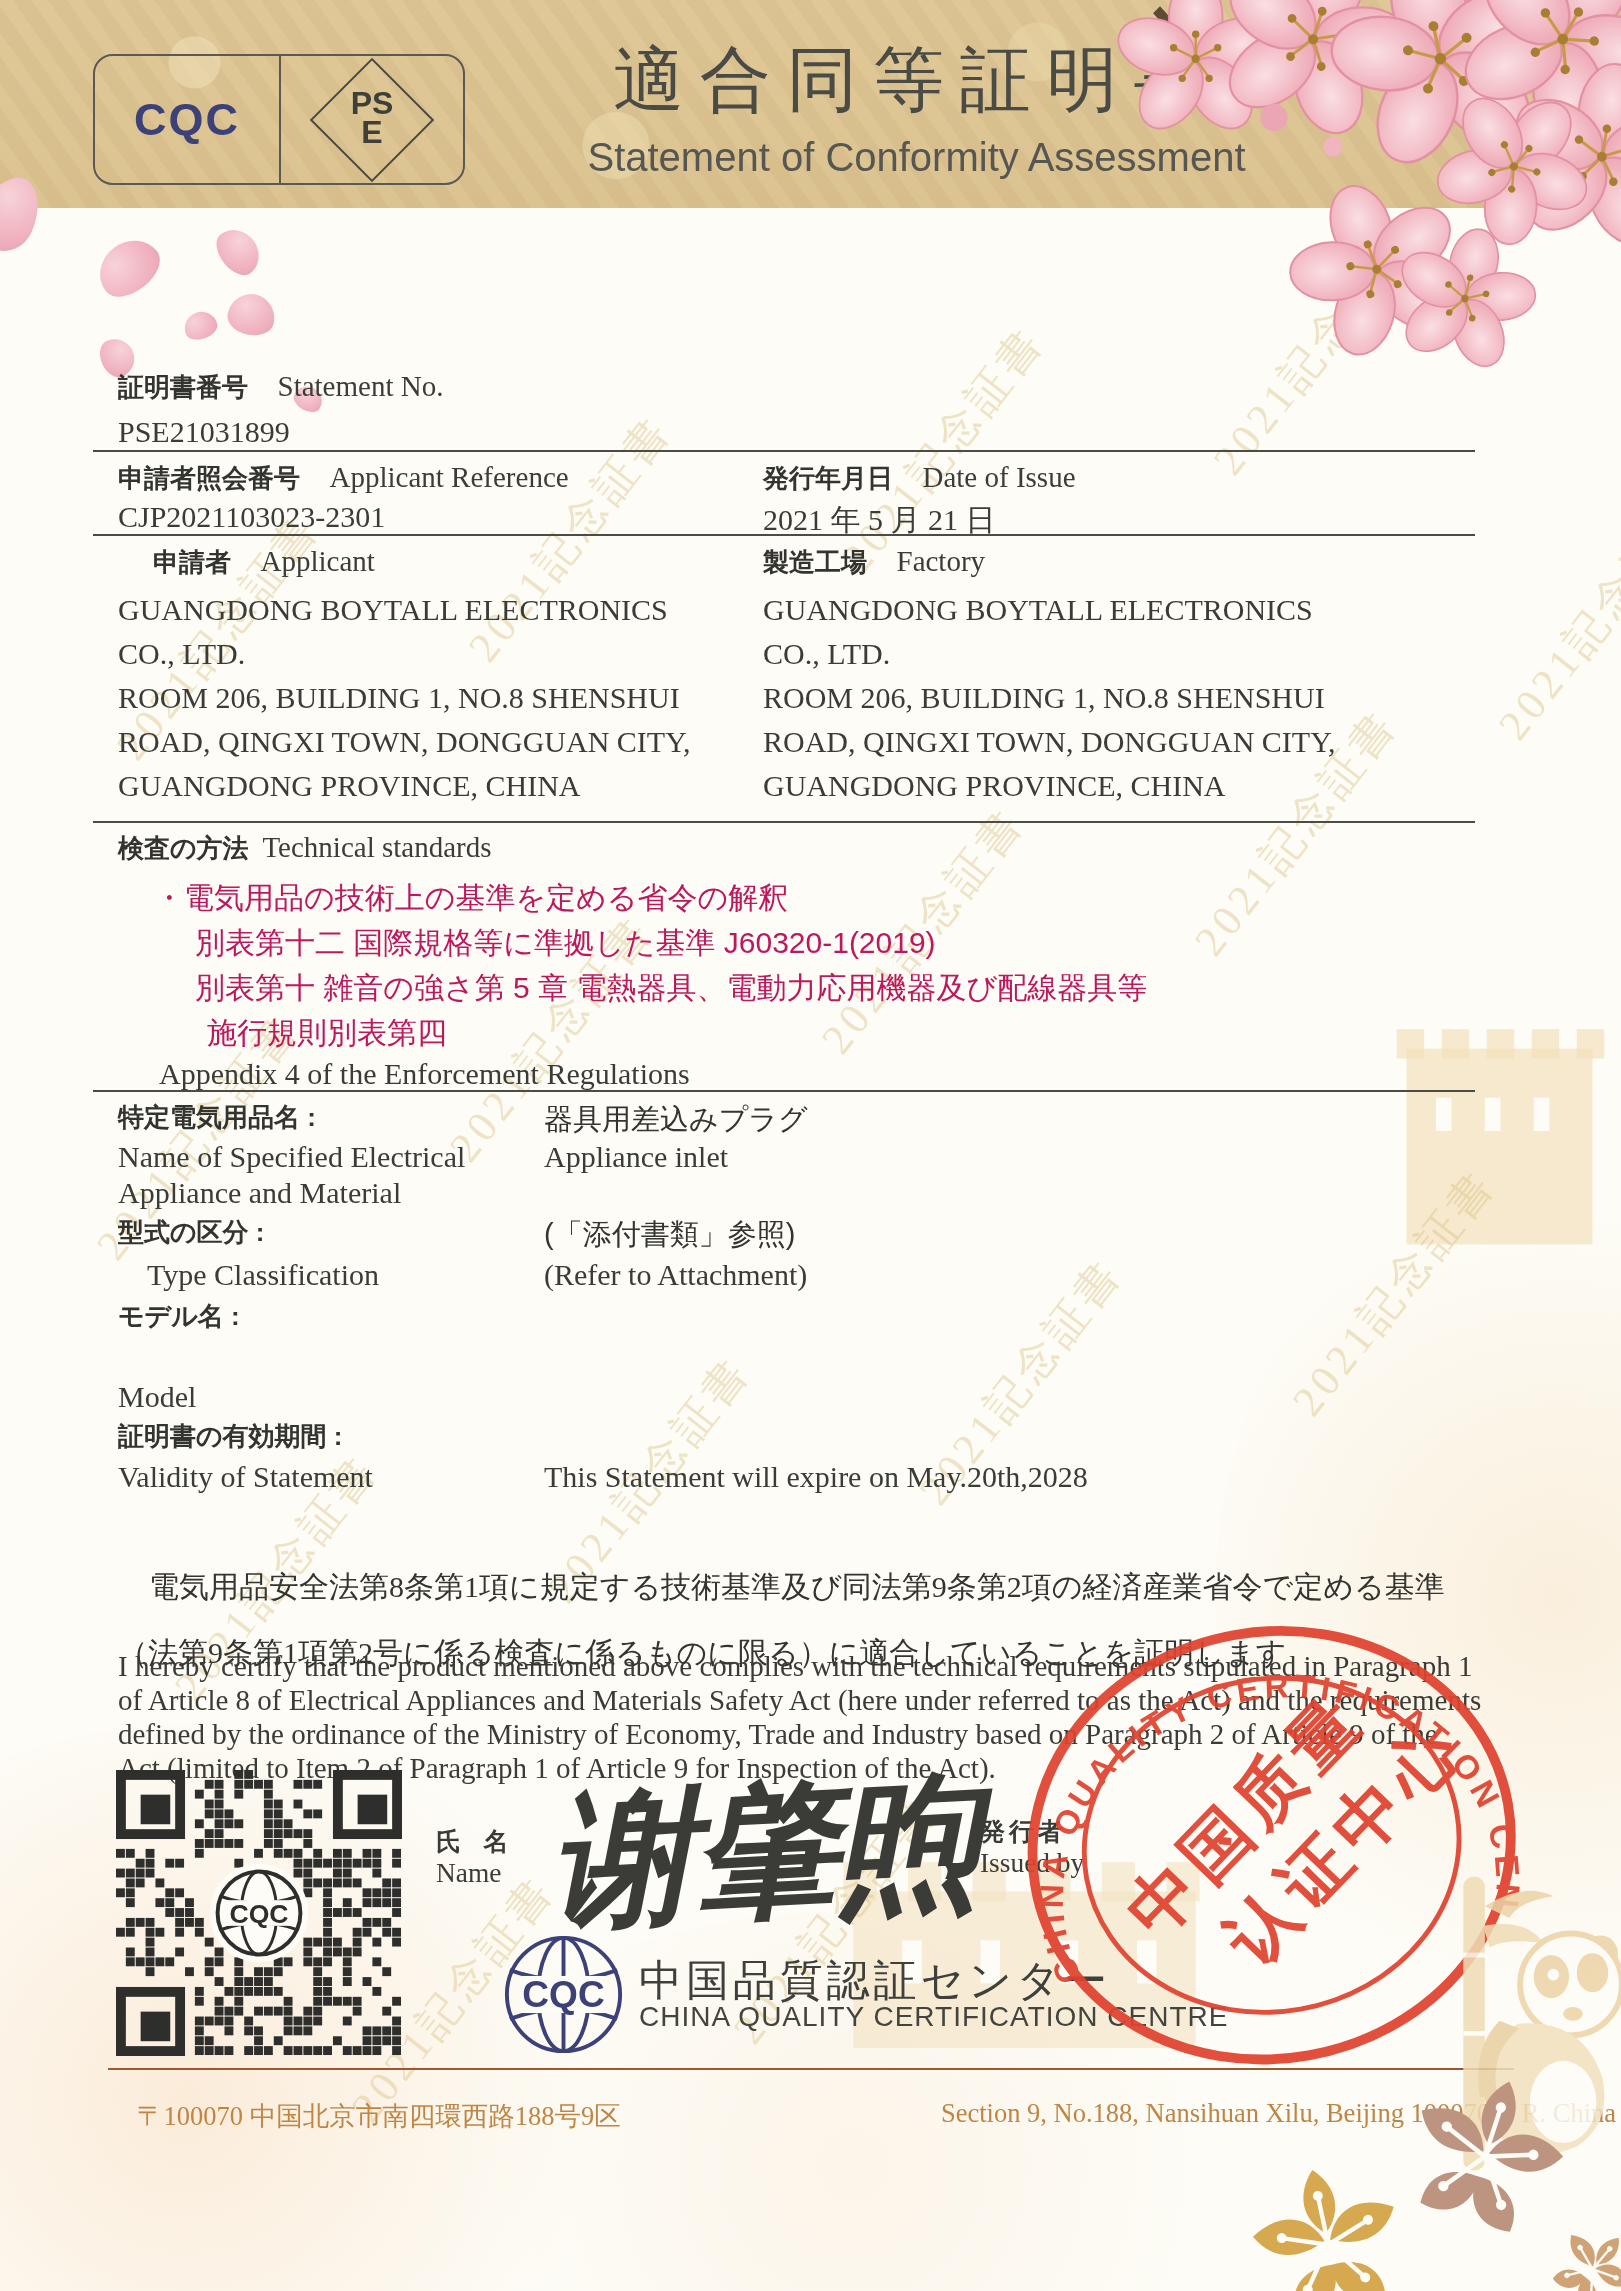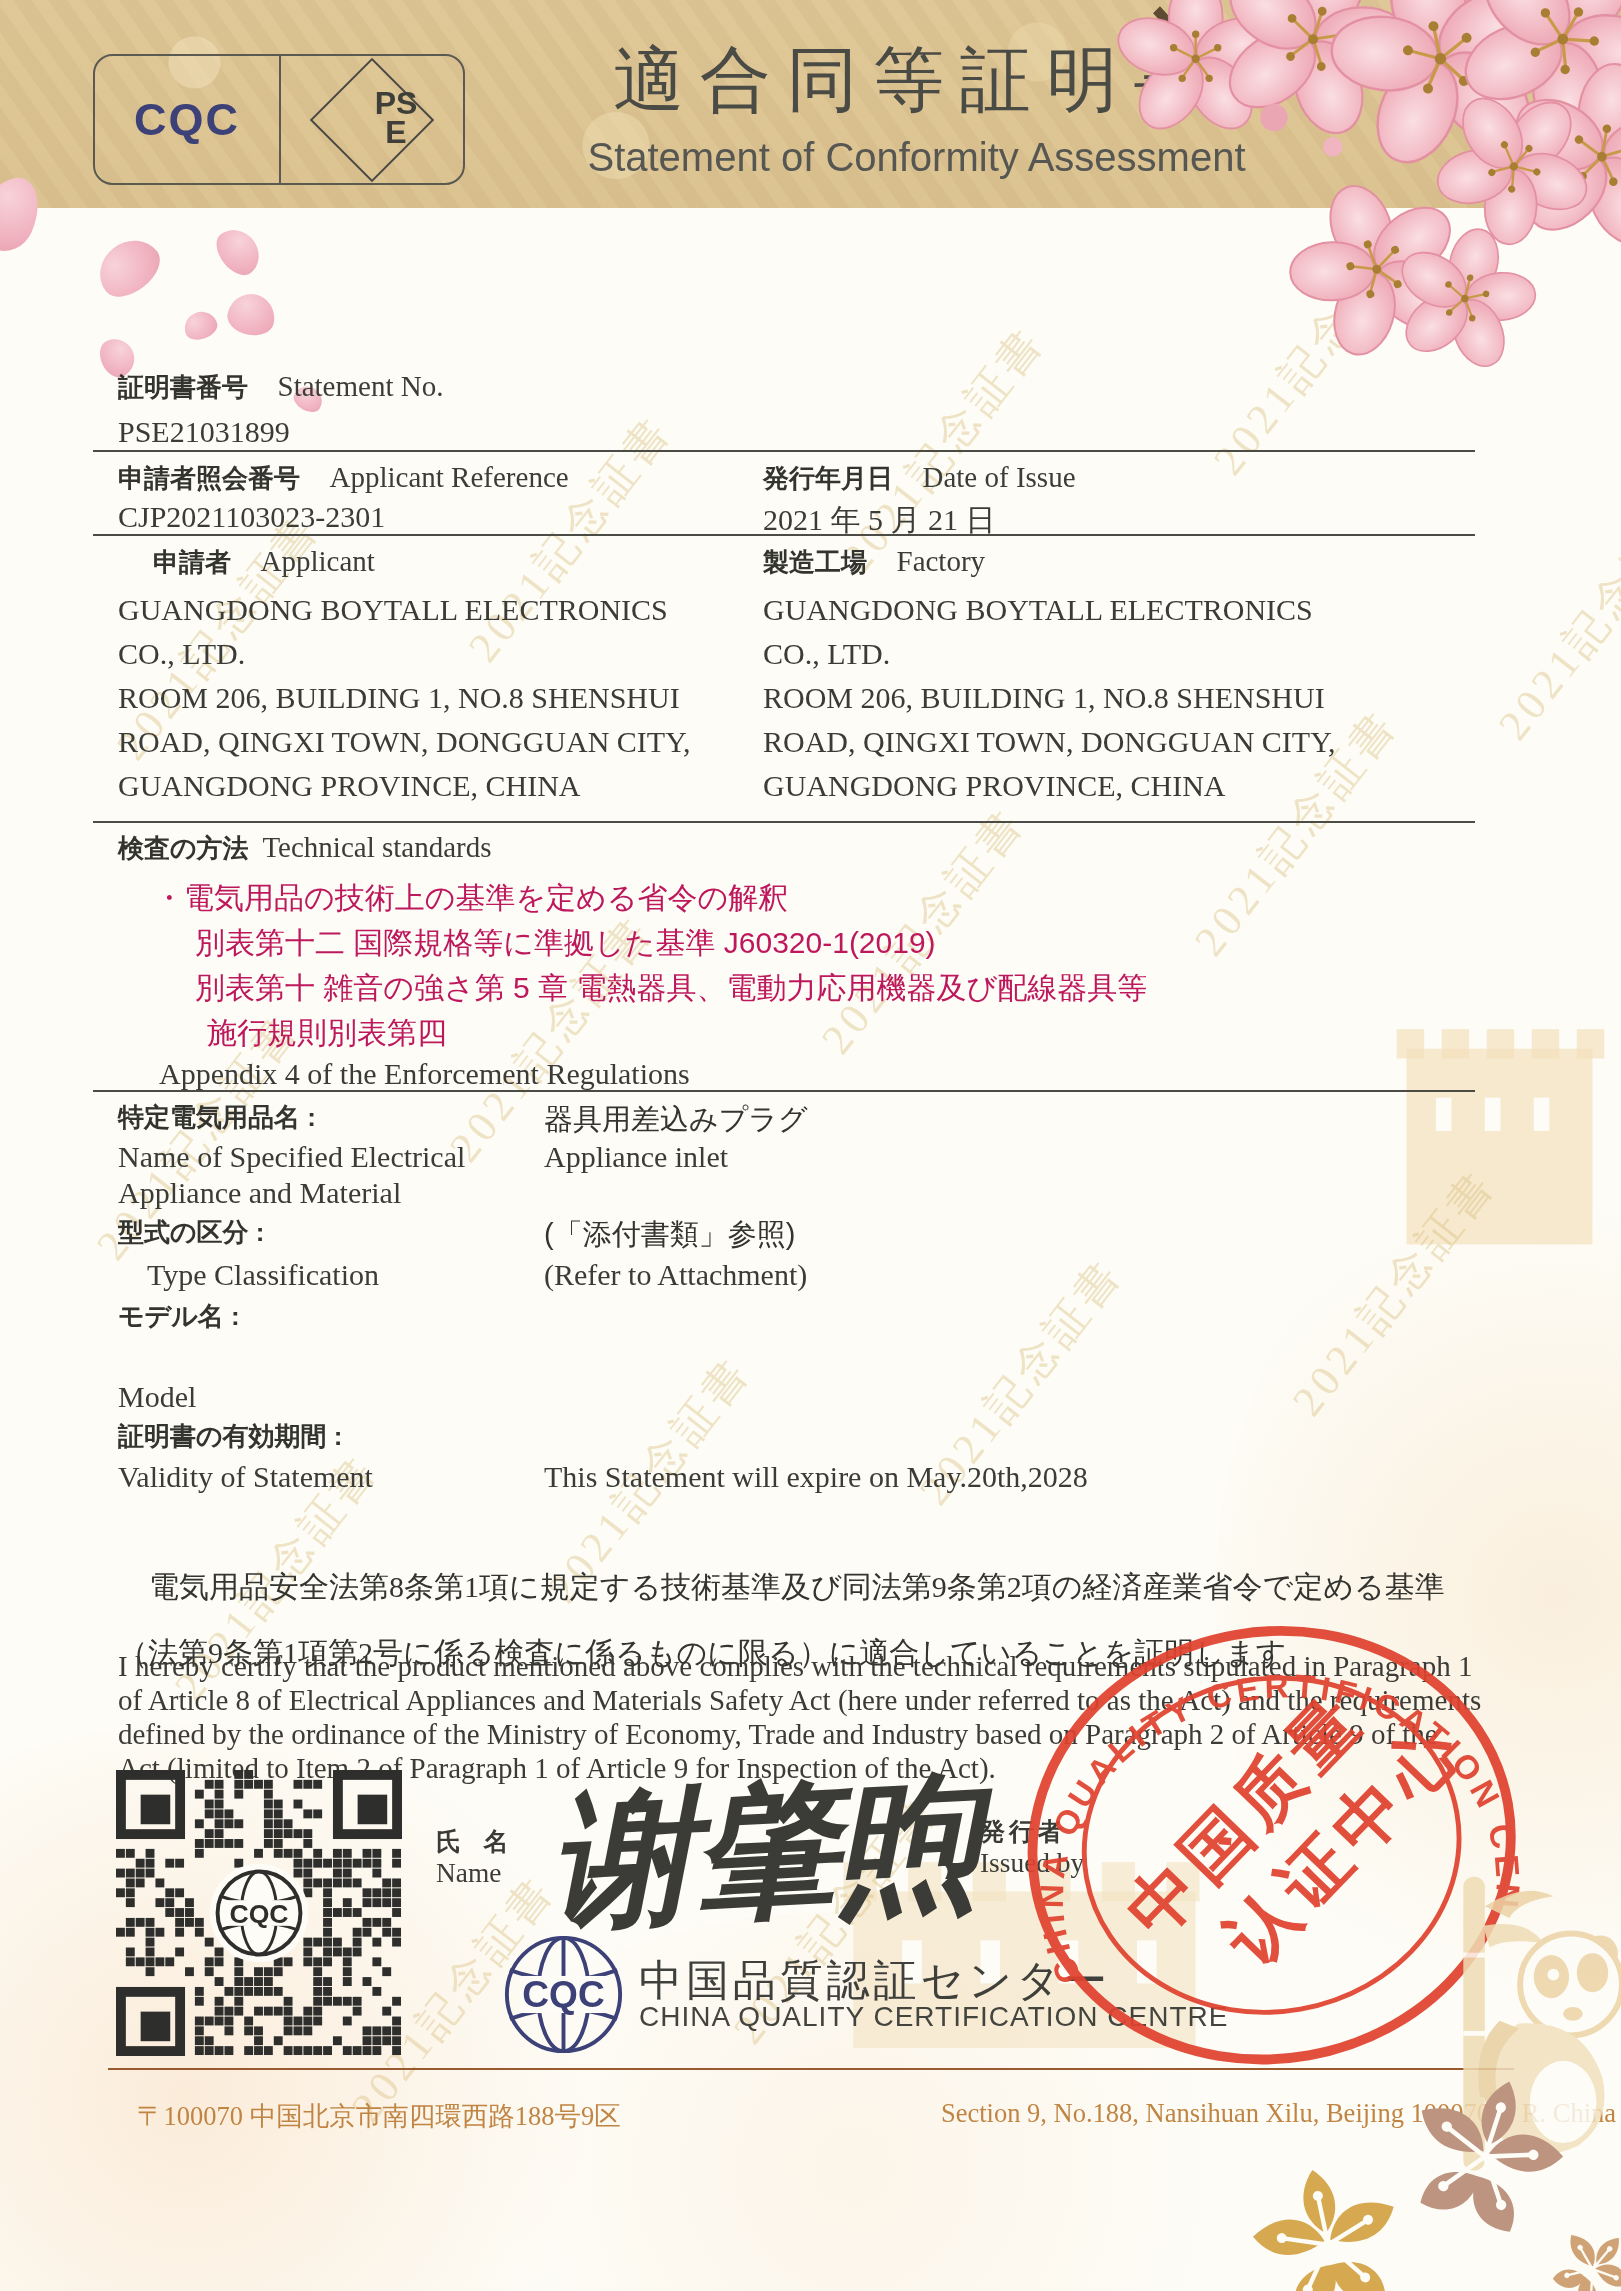--- a/index.html
+++ b/index.html
@@ -15,21 +15,21 @@
       repeating-linear-gradient(55deg, rgba(232,210,160,.35) 0 13.7px, rgba(218,193,142,.25) 13.7px 29px),
       linear-gradient(#dbc293,#d5bc8a);}
   .logo-box{position:absolute;left:93px;top:54px;width:368px;height:127px;border:2.9px solid #5a5a52;
     border-radius:19.6px;display:flex;}
   .logo-left{width:184px;display:flex;align-items:center;justify-content:center;border-right:2px solid #5a5a52;}
   .logo-cqc{font-family:"Liberation Sans",sans-serif;font-weight:bold;font-size:45px;color:#3c4178;letter-spacing:2px;}
   .logo-right{flex:1;position:relative;}
   .pse-diamond{position:absolute;left:50%;top:50%;width:84px;height:84px;border:2.9px solid #4a4a44;
     transform:translate(-50%,-50%) rotate(45deg);background:transparent;}
   .pse-letters{position:absolute;left:50%;top:50%;transform:translate(-50%,-54%);text-align:center;
-    font-family:"Liberation Sans",sans-serif;font-weight:bold;color:#3f3f3a;line-height:29px;font-size:32px;margin-left:24px;}
+    font-family:"Liberation Sans",sans-serif;font-weight:bold;color:#3f3f3a;line-height:29px;font-size:32px;}
   .doc-title{position:absolute;left:549px;top:33px;width:735px;text-align:center;
     font-size:71px;letter-spacing:15.7px;color:#4b4b46;font-weight:500;}
   .doc-subtitle{position:absolute;left:549px;top:135px;width:735px;text-align:center;
     font-family:"Liberation Sans",sans-serif;font-size:40px;color:#565652;}
   
   .wash{position:absolute;border-radius:50%;pointer-events:none;}
   .watermark{position:absolute;font-size:43px;letter-spacing:4.9px;color:rgba(216,186,118,.38);
     transform:rotate(-52deg);white-space:nowrap;font-family:"Liberation Serif",serif;pointer-events:none;}
   .petal{position:absolute;border-radius:50% 50% 50% 50%/60% 60% 40% 40%;
     background:radial-gradient(circle at 35% 30%, #f8d3da, #efafbc 70%, #e79dac);}

